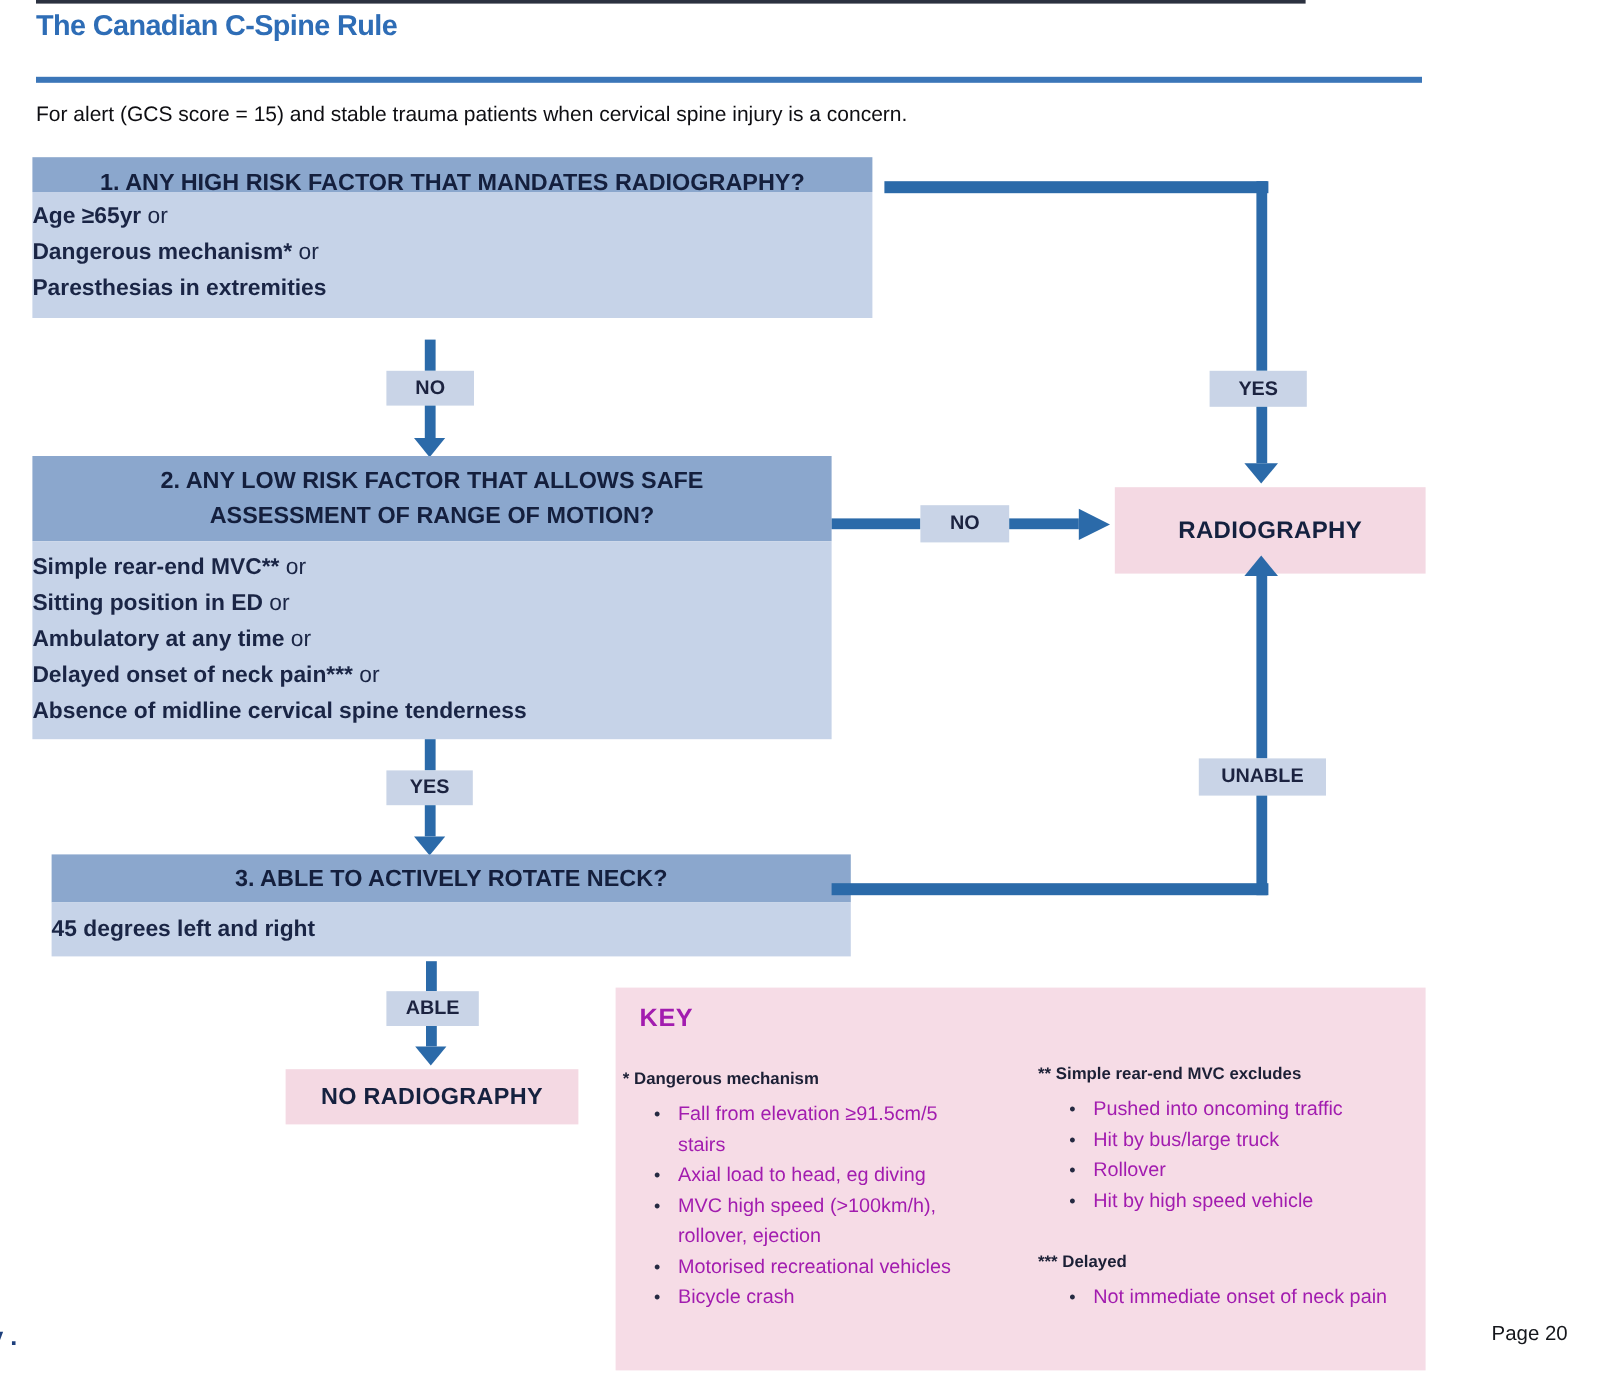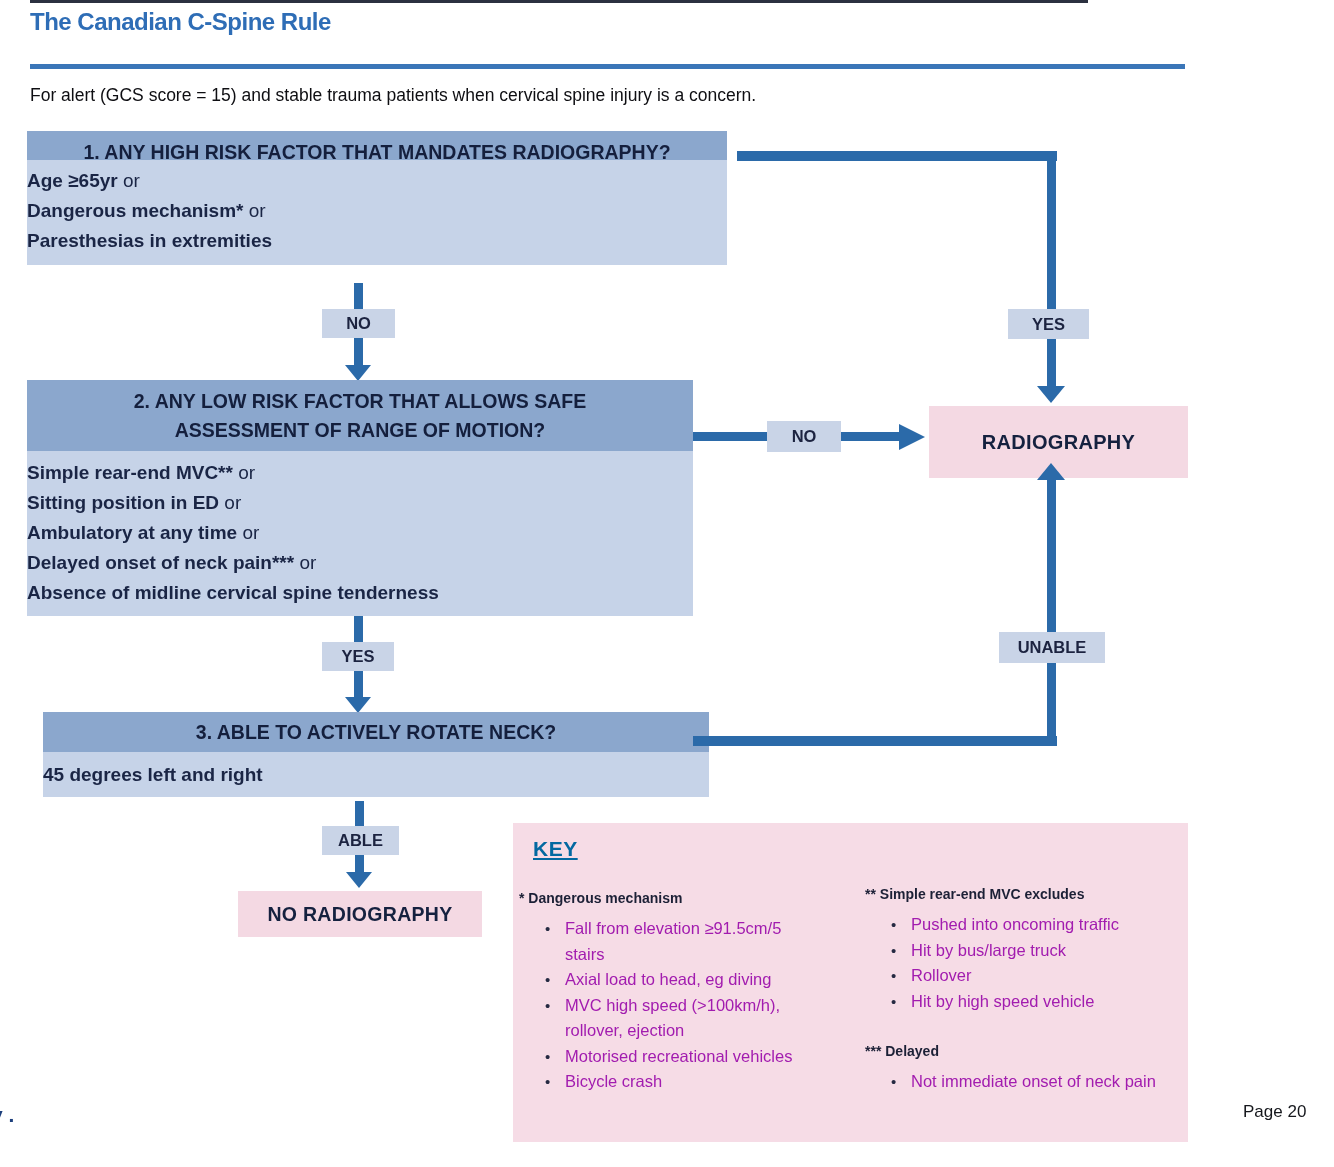--- a/index.html
+++ b/index.html
@@ -38,21 +38,21 @@
   .ah-down-big{position:absolute;width:0;height:0;border-left:14px solid transparent;border-right:14px solid transparent;border-top:17px solid var(--arrow);}
   .ah-up{position:absolute;width:0;height:0;border-left:14px solid transparent;border-right:14px solid transparent;border-bottom:17px solid var(--arrow);}
   .ah-right{position:absolute;width:0;height:0;border-top:13px solid transparent;border-bottom:13px solid transparent;border-left:26px solid var(--arrow);}
 
   .result{
     position:absolute;background:var(--pink);color:#15213f;font-weight:bold;
     display:flex;align-items:center;justify-content:center;font-size:20px;letter-spacing:0.3px;
   }
 
   .keybox{position:absolute;left:513px;top:823px;width:675px;height:319px;background:var(--keypink);color:#252a42;}
-  .keytitle{position:absolute;left:20px;top:14px;font-size:21px;font-weight:bold;color:#0369a1;letter-spacing:0.5px;text-decoration:underline;}
+  .keytitle{position:absolute;left:20px;top:14px;font-size:21px;font-weight:bold;color:#a21caf;letter-spacing:0.5px;}
   .kcol{position:absolute;}
   .kcol-left{left:6px;top:64px;width:334px;}
   .kcol-right{left:352px;top:60px;width:316px;}
   .khead{font-size:14px;font-weight:bold;color:#1c2036;line-height:22px;}
   .kbullets{margin:7px 0 0 26px;}
   .kcol-left .ktxt{width:240px;}
   .kcol-right .ktxt{width:250px;}
   .krow{display:flex;align-items:flex-start;}
   .kdot{width:20px;flex:0 0 20px;text-align:left;font-size:15px;line-height:25.5px;}
   .kdot::before{content:"\2022";}

